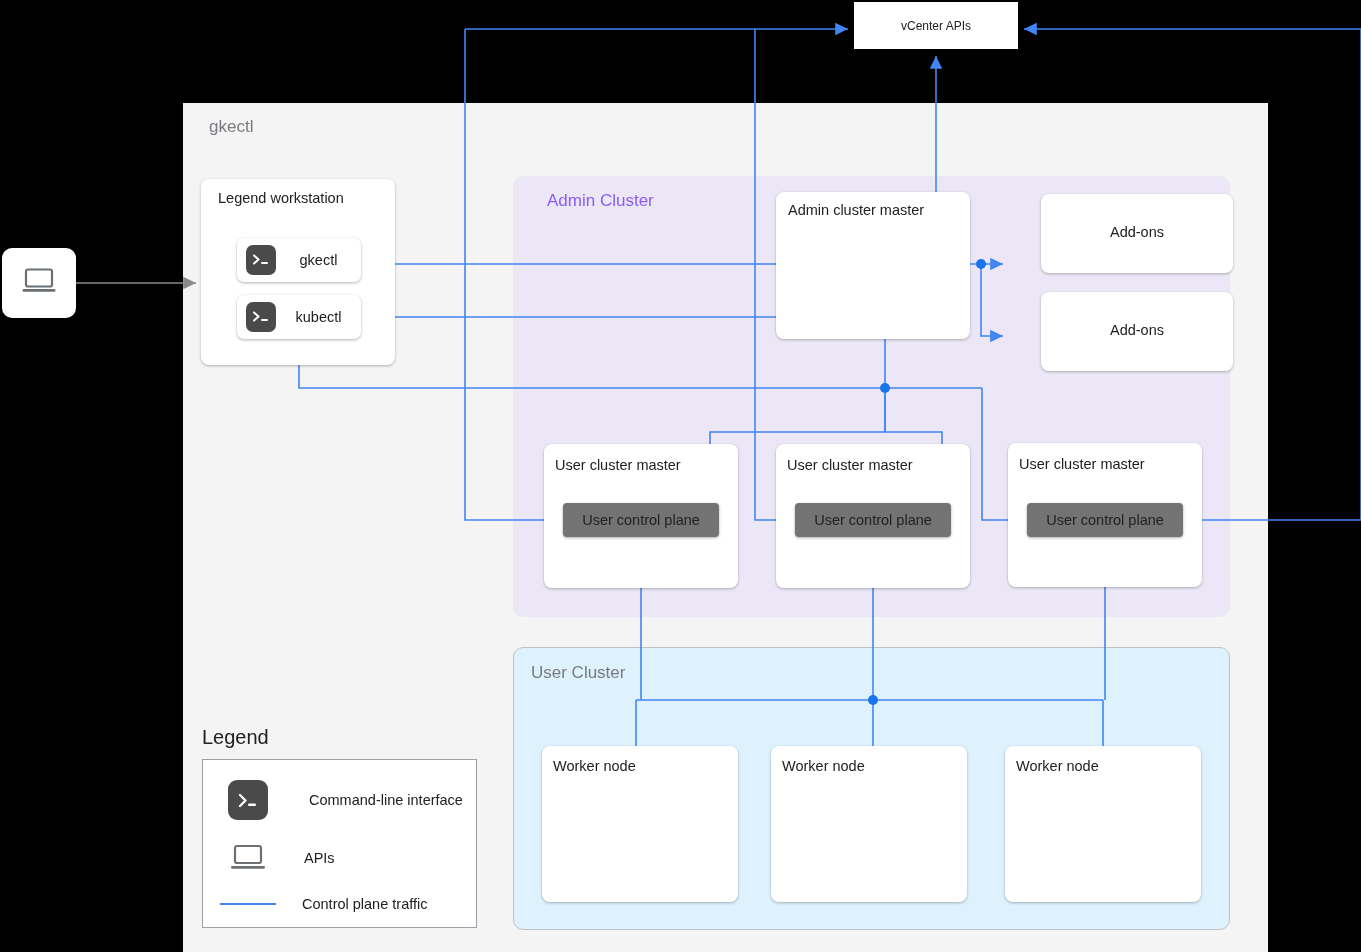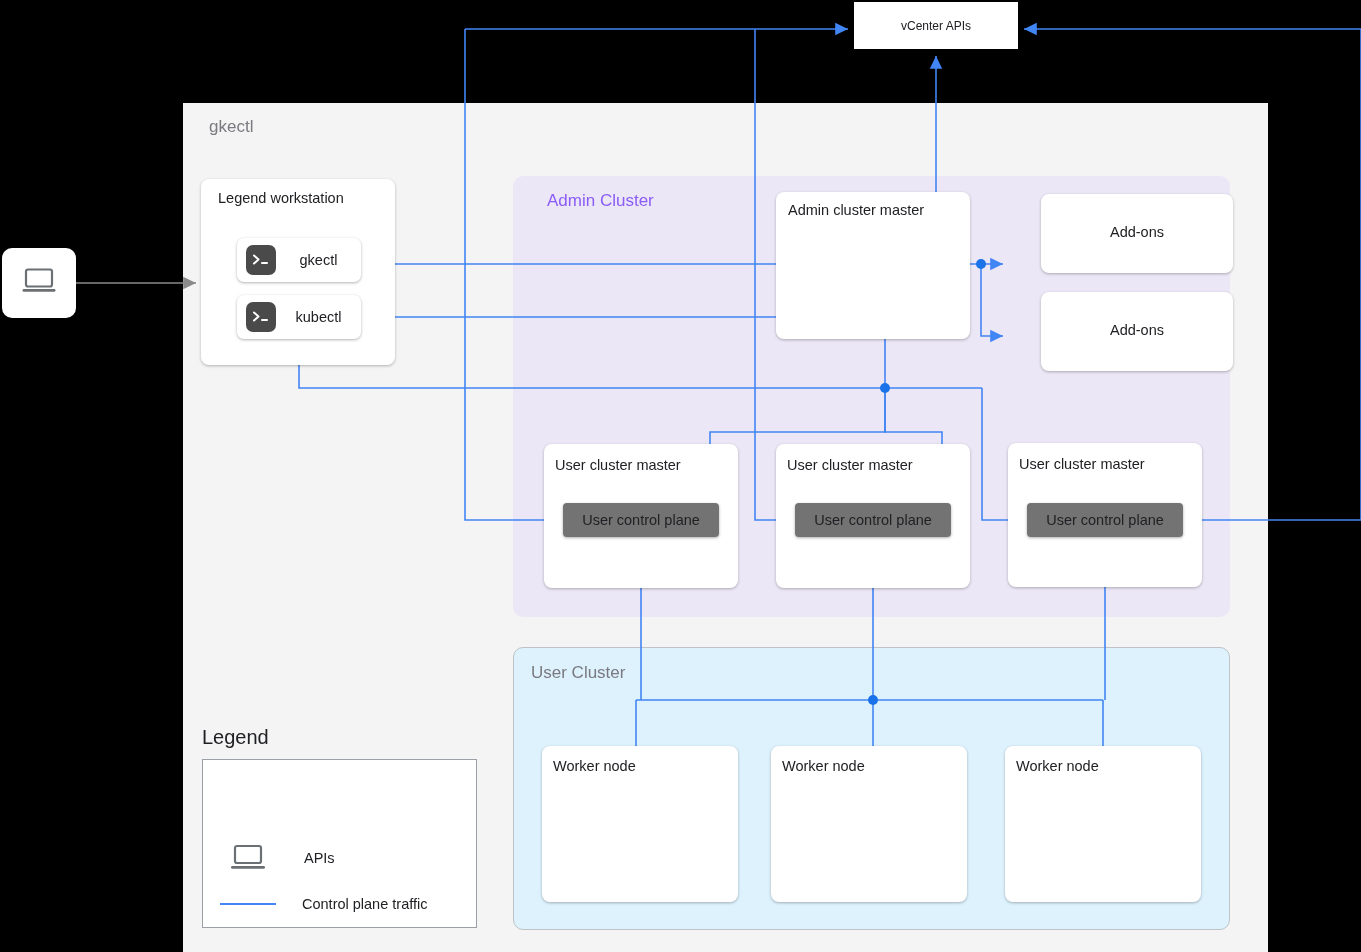--- a/index.html
+++ b/index.html
@@ -198,20 +198,29 @@
   <div class="card worker" style="left:771px;">
     <div class="card-title" style="left:11px;top:12px;">Worker node</div>
   </div>
   <div class="card worker" style="left:1005px;">
     <div class="card-title" style="left:11px;top:12px;">Worker node</div>
   </div>
 
   <div class="legend-title">Legend</div>
   <div class="legend-box"></div>
 
+  <div class="lg-row" style="left:228px;top:780px;">
+    <span style="width:40px;height:40px;border-radius:9px;background:#4a4a4a;display:flex;align-items:center;justify-content:center;">
+      <svg width="22" height="17" viewBox="0 0 22 17">
+          <path d="M3 3 L8.5 8.5 L3 14" fill="none" stroke="#fff" stroke-width="2.3" stroke-linecap="round" stroke-linejoin="round"></path>
+          <rect x="11" y="11.5" width="8" height="2.4" rx="1.2" fill="#fff"></rect>
+        </svg>
+    </span>
+    <span class="lg-text" style="margin-left:41px;">Command-line interface</span>
+  </div>
 
   <div class="lg-row" style="left:228px;top:844px;">
     <span style="width:40px;display:flex;align-items:center;justify-content:center;">
       <svg width="36" height="28" viewBox="0 0 36 28">
         <rect x="5" y="2" width="26" height="17" rx="2" fill="none" stroke="#6b7074" stroke-width="2.2"></rect>
         <rect x="1" y="22" width="34" height="2.8" rx="1.4" fill="#6b7074"></rect>
       </svg>
     </span>
     <span class="lg-text" style="margin-left:36px;">APIs</span>
   </div>

